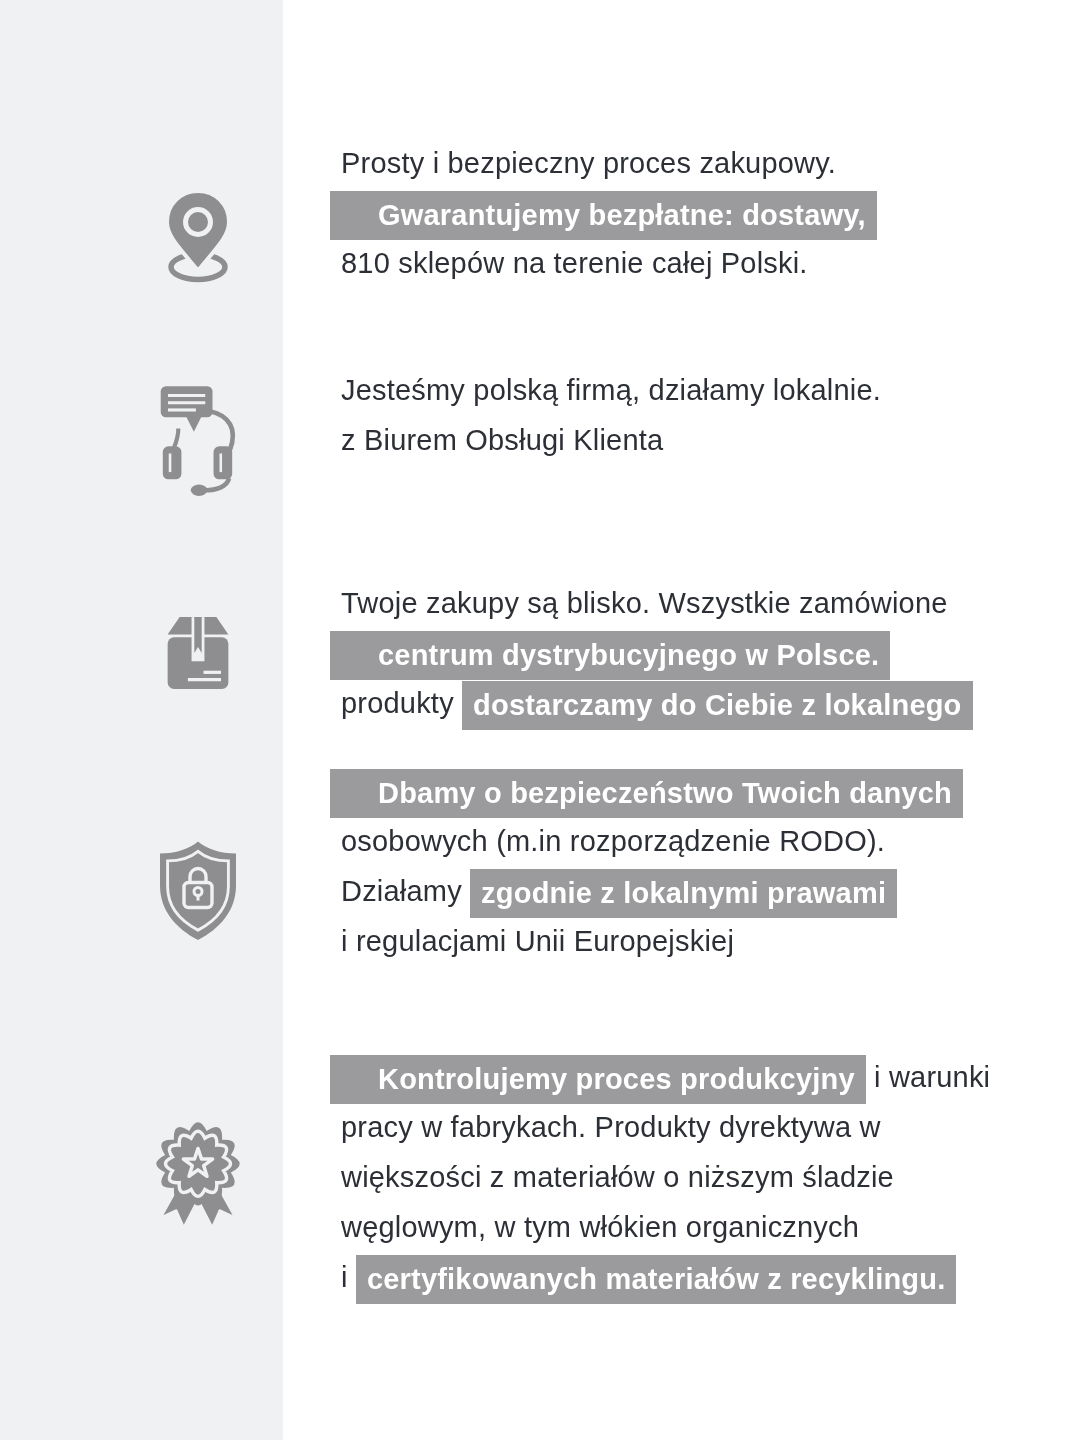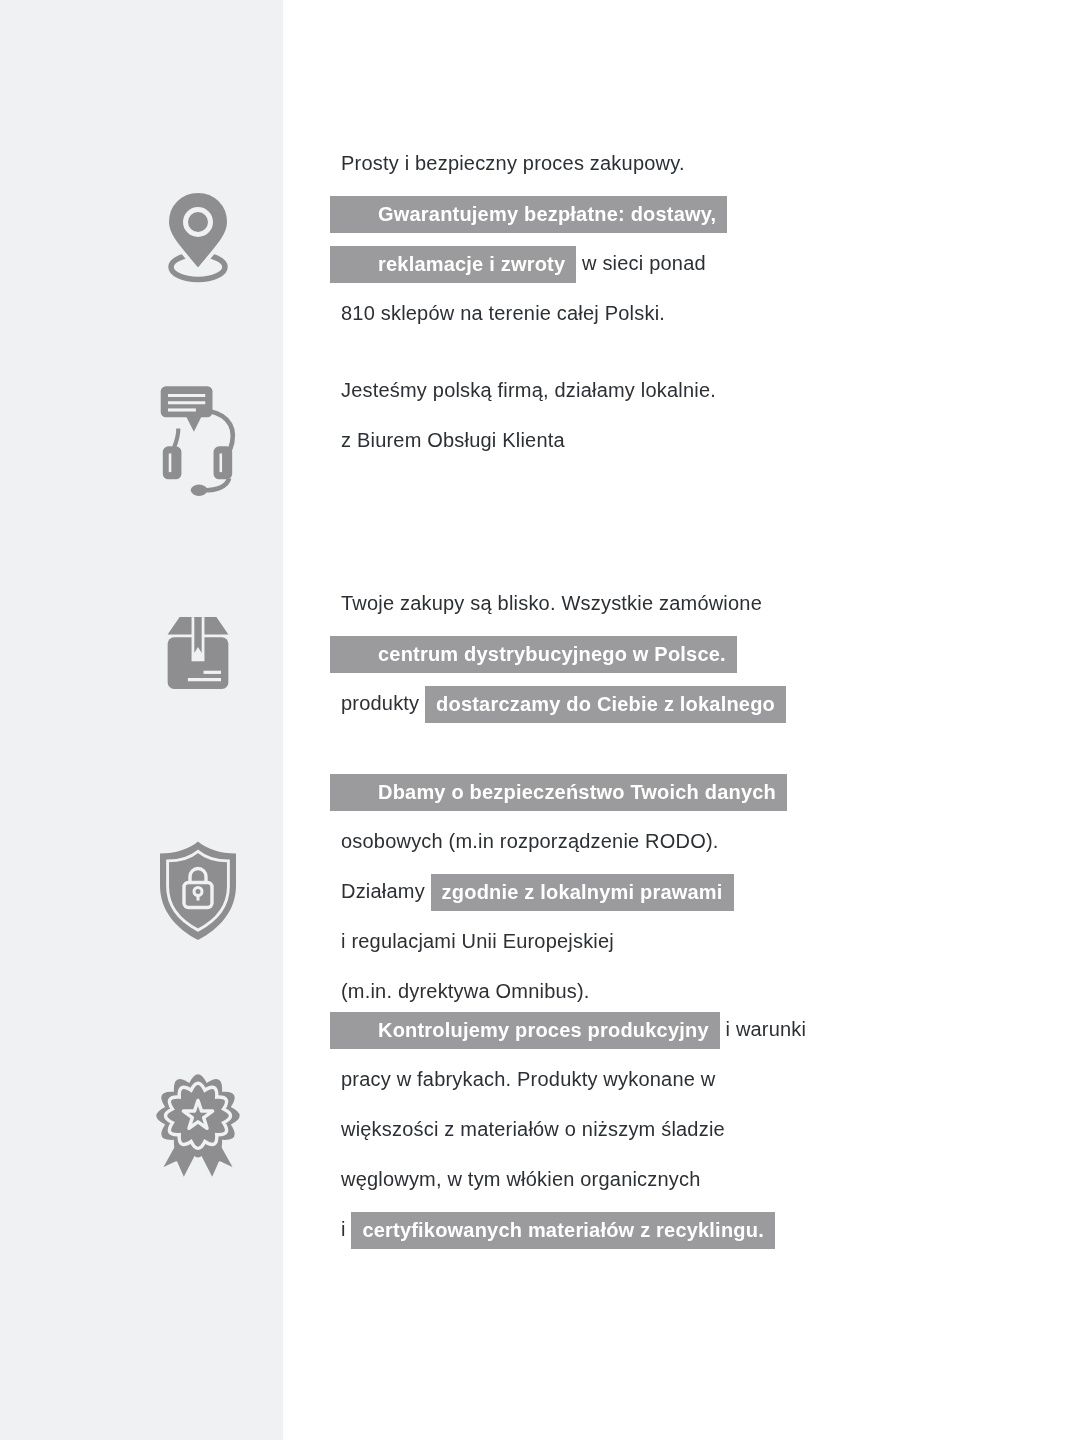--- a/index.html
+++ b/index.html
@@ -31,21 +31,21 @@
     display: flex;
     justify-content: center;
   }
   .text-block {
     margin-left: 341px;
     width: 650px;
   }
   .line {
     height: 50px;
     line-height: 50px;
-    font-size: 20px;
+    font-size: 29px;
     white-space: pre;
     letter-spacing: 0.2px;
   }
   .plain { color: #2c2f35; font-weight: 400; }
   .hl {
     display: inline-block;
     background: #9b9b9d;
     color: #ffffff;
     font-weight: 700;
     line-height: 1.32;
@@ -64,21 +64,20 @@
   <div class="icon-wrap">
     <svg width="100" height="104" viewBox="0 0 100 100">
       <ellipse cx="50" cy="79" rx="27" ry="12.5" fill="none" stroke="#8e8e90" stroke-width="5.5"></ellipse>
       <path d="M50,3 C32.5,3 19,16.5 19,34 C19,48 31,59.5 50,82.5 C69,59.5 81,48 81,34 C81,16.5 67.5,3 50,3 Z" fill="#8e8e90" stroke="#f0f1f2" stroke-width="4"></path>
       <circle cx="50" cy="34" r="12.5" fill="none" stroke="#f0f1f2" stroke-width="5"></circle>
     </svg>
   </div>
   <div class="text-block">
       <div class="line"><span class="plain">Prosty i bezpieczny proces zakupowy.</span></div>
       <div class="line"><span class="hl">Gwarantujemy bezpłatne: dostawy,</span></div>
-      <div class="line"><span class="hl">reklamacje i zwroty</span><span class="plain"> w sieci ponad</span></div>
       <div class="line"><span class="plain">810 sklepów na terenie całej Polski.</span></div>
     </div>
 </section>
 
 <section class="section" style="top:365px;height:150px;">
   <div class="icon-wrap">
     <svg width="104" height="116" viewBox="0 0 100 112">
       <path d="M60,28 C81,32 88,46 81,65" stroke="#8e8e90" stroke-width="4.5" fill="none"></path>
       <path d="M31,45 C31,53 29,58 27,63" stroke="#8e8e90" stroke-width="4" fill="none"></path>
       <path d="M80,93 C78,101.5 67,104.5 57,104.5" stroke="#8e8e90" stroke-width="4.5" fill="none"></path>
@@ -129,36 +128,35 @@
       <path d="M42,44 L42,38 A8,8 0 0 1 58,38 L58,44" fill="none" stroke="#f0f1f2" stroke-width="3.4"></path>
       <circle cx="50" cy="53" r="4" fill="none" stroke="#f0f1f2" stroke-width="3"></circle>
       <line x1="50" y1="56" x2="50" y2="62" stroke="#f0f1f2" stroke-width="3"></line>
     </svg>
   </div>
   <div class="text-block">
       <div class="line"><span class="hl">Dbamy o bezpieczeństwo Twoich danych</span></div>
       <div class="line"><span class="plain">osobowych (m.in rozporządzenie RODO).</span></div>
       <div class="line"><span class="plain">Działamy </span><span class="hl">zgodnie z lokalnymi prawami</span></div>
       <div class="line"><span class="plain">i regulacjami Unii Europejskiej</span></div>
-      <div class="line"><span class="plain">(m.in. dyrektywa Omnibus).</span></div>
     </div>
 </section>
 
-<section class="section" style="top:1004px;height:250px;">
+<section class="section" style="top:1052px;height:250px;">
   <div class="icon-wrap">
     <svg width="110" height="123" viewBox="0 0 100 112">
       <polygon points="35,58 15,94 30,87 37,103 54,70" fill="#8e8e90" stroke="#f0f1f2" stroke-width="3" stroke-linejoin="round"></polygon>
       <polygon points="65,58 85,94 70,87 63,103 46,70" fill="#8e8e90" stroke="#f0f1f2" stroke-width="3" stroke-linejoin="round"></polygon>
       <path d="M79.9,36 Q96,44 79.9,52 Q89.8,67 71.9,65.9 Q73,83.8 58,73.9 Q50,90 42,73.9 Q27,83.8 28.1,65.9 Q10.2,67 20.1,52 Q4,44 20.1,36 Q10.2,21 28.1,22.1 Q27,4.2 42,14.1 Q50,-2 58,14.1 Q73,4.2 71.9,22.1 Q89.8,21 79.9,36 Z" fill="#8e8e90"></path>
       <g transform="translate(11,9.7) scale(0.78)">
         <path d="M79.9,36 Q96,44 79.9,52 Q89.8,67 71.9,65.9 Q73,83.8 58,73.9 Q50,90 42,73.9 Q27,83.8 28.1,65.9 Q10.2,67 20.1,52 Q4,44 20.1,36 Q10.2,21 28.1,22.1 Q27,4.2 42,14.1 Q50,-2 58,14.1 Q73,4.2 71.9,22.1 Q89.8,21 79.9,36 Z" fill="none" stroke="#f0f1f2" stroke-width="4"></path>
       </g>
       <polygon points="50,30 53.2,39.6 63.3,39.7 55.2,45.7 58.2,55.3 50,49.5 41.8,55.3 44.8,45.7 36.7,39.7 46.8,39.6" fill="none" stroke="#f0f1f2" stroke-width="3.2" stroke-linejoin="round"></polygon>
     </svg>
   </div>
   <div class="text-block">
       <div class="line"><span class="hl">Kontrolujemy proces produkcyjny</span><span class="plain"> i warunki</span></div>
-      <div class="line"><span class="plain">pracy w fabrykach. Produkty wykonane w</span></div>
+      <div class="line"><span class="plain">pracy w fabrykach. Produkty dyrektywa w</span></div>
       <div class="line"><span class="plain">większości z materiałów o niższym śladzie</span></div>
       <div class="line"><span class="plain">węglowym, w tym włókien organicznych</span></div>
       <div class="line"><span class="plain">i </span><span class="hl">certyfikowanych materiałów z recyklingu.</span></div>
     </div>
 </section>
 
 </body></html>

